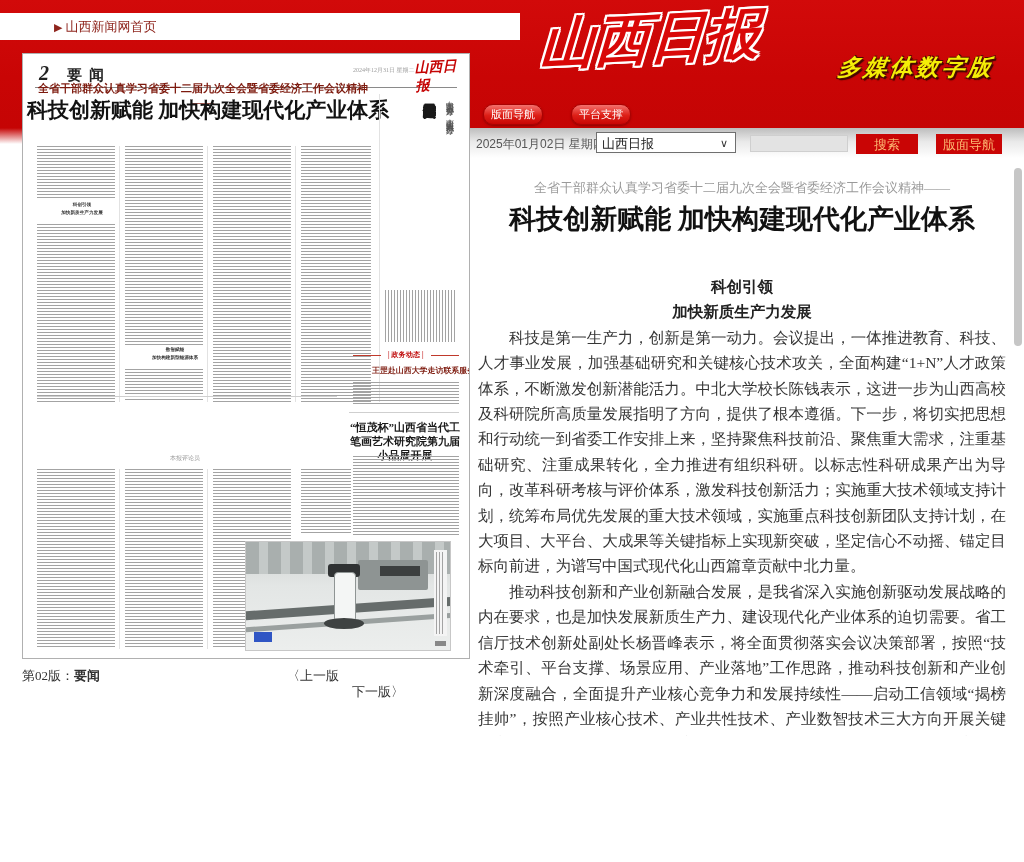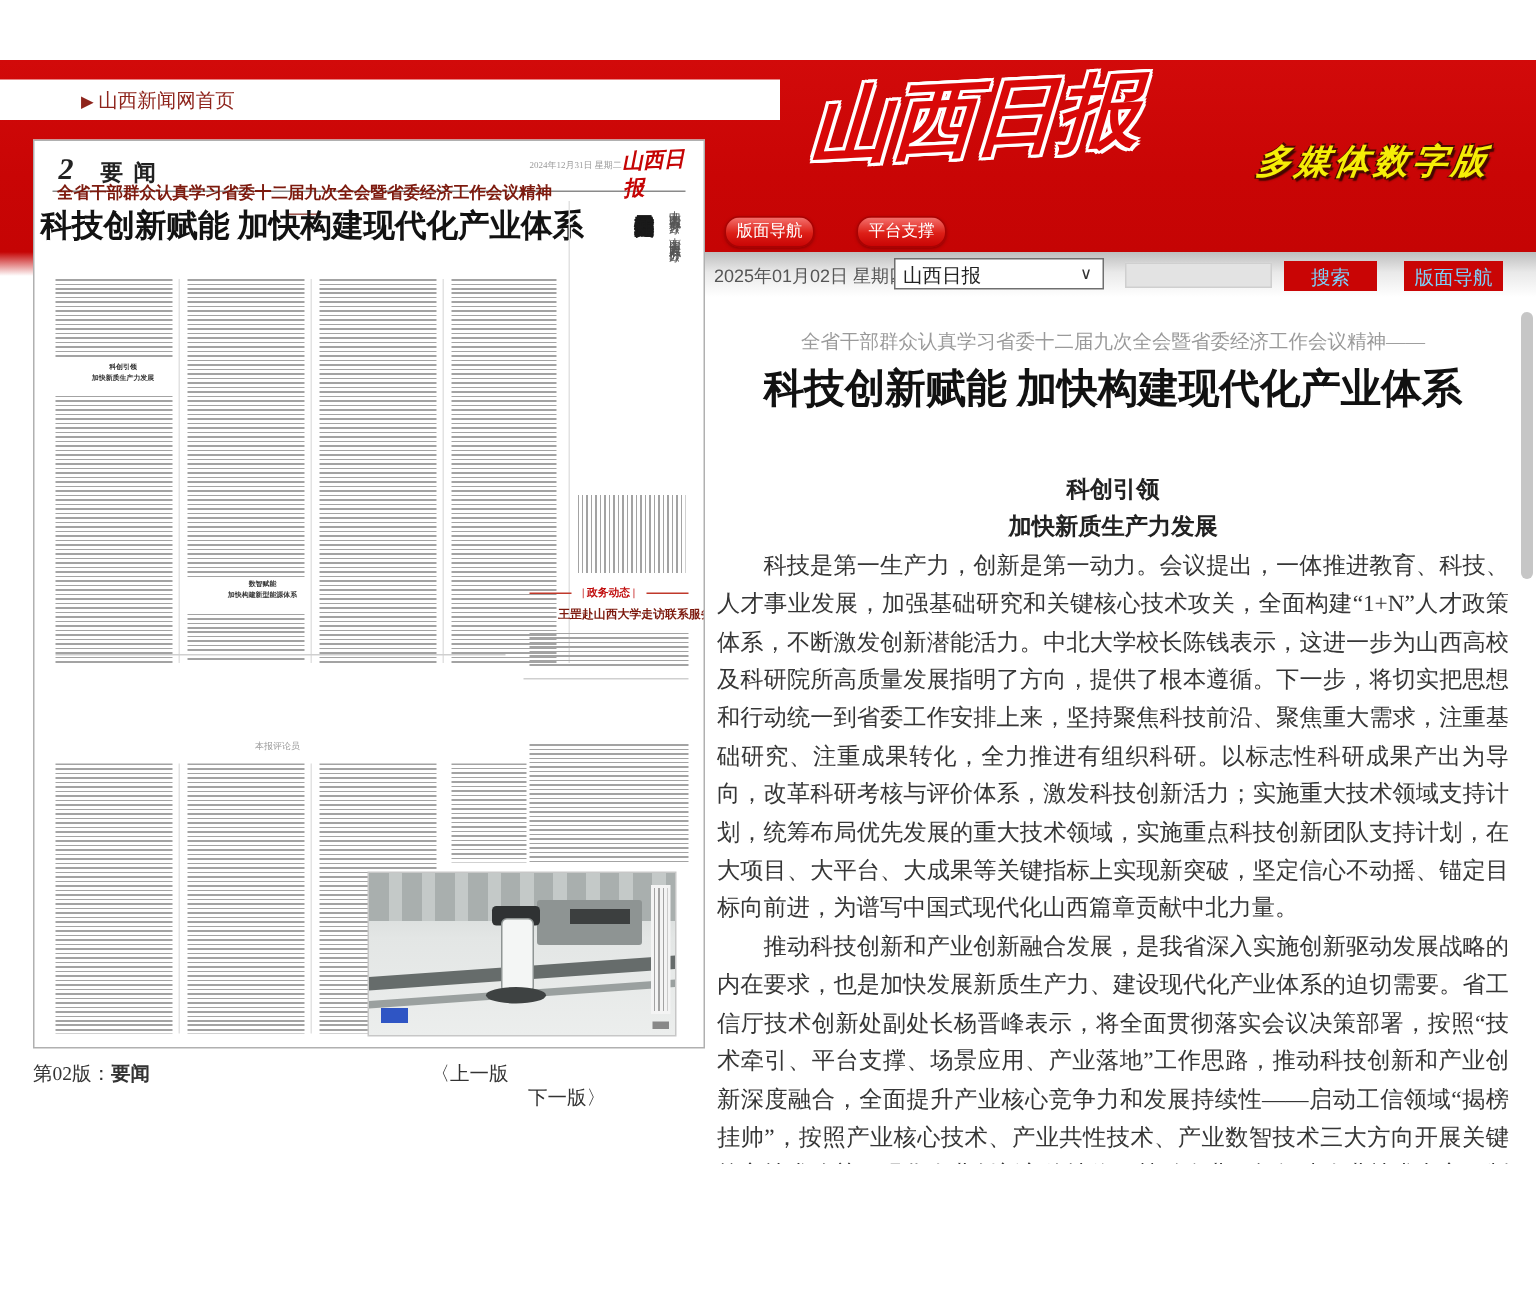--- a/index.html
+++ b/index.html
@@ -1,17 +1,17 @@
 <!DOCTYPE html>
 <html><head>
 <meta charset="utf-8">
 <style>
   html,body{margin:0;padding:0;background:#fff;}
   .page{position:relative;width:1024px;height:736px;overflow:hidden;background:#fff;
-        font-family:"Liberation Serif","DejaVu Serif",serif;margin-top:40px;}
+        font-family:"Liberation Serif","DejaVu Serif",serif;}
   
   .red-band{position:absolute;left:0;top:0;width:1024px;height:128px;
             background:linear-gradient(180deg,#d20a0a 0%,#c90505 60%,#c50404 100%);}
   .red-fade{position:absolute;left:0;top:128px;width:470px;height:16px;
             background:linear-gradient(180deg,#c50404,#ffffff);}
   .home-bar{position:absolute;left:0;top:13px;width:520px;height:27px;background:#ffffff;}
   .home-link{position:absolute;left:54px;top:0;height:27px;line-height:27px;
              color:#8e241c;font-size:13px;cursor:pointer;}
   .home-link .arr{margin-right:3px;font-size:11px;}
   .logo{position:absolute;left:540px;top:2px;width:240px;font-size:55px;font-weight:bold;
@@ -30,21 +30,21 @@
   .toolbar{position:absolute;left:470px;top:128px;width:554px;height:30px;
            background:linear-gradient(180deg,#bdbdbd 0%,#e9e9e9 45%,#ffffff 100%);
            font-family:"Liberation Sans","DejaVu Sans",sans-serif;}
   .tb-date{position:absolute;left:6px;top:8px;font-size:12px;color:#555;}
   .tb-select{position:absolute;left:126px;top:4px;width:140px;height:21px;background:#fff;
              border:1px solid #6f6f6f;font-size:13px;color:#222;line-height:21px;
              padding-left:5px;box-sizing:border-box;cursor:pointer;}
   .tb-select .chev{position:absolute;right:7px;top:0;color:#333;font-size:11px;}
   .tb-input{position:absolute;left:280px;top:7px;width:98px;height:17px;background:#e3e3e3;
             border:1px solid #cfcfcf;box-sizing:border-box;}
-  .tb-btn{position:absolute;top:6px;height:20px;background:#c90505;color:#7dd3fc;border:none;
+  .tb-btn{position:absolute;top:6px;height:20px;background:#c90505;color:#fdba74;border:none;
           font-size:13px;text-align:center;line-height:20px;cursor:pointer;
           font-family:"Liberation Sans","DejaVu Sans",sans-serif;}
   .btn-search{left:386px;width:62px;} .btn-adv{left:466px;width:66px;}
   
   .article{position:absolute;left:478px;top:180px;width:528px;color:#333;}
   .art-eyebrow{font-size:13px;color:#9a9a9a;text-align:center;line-height:16px;}
   .art-title{font-size:27px;font-weight:bold;color:#111;text-align:center;line-height:42px;margin-top:2px;}
   .art-body{margin-top:34px;font-size:15.5px;line-height:25.4px;color:#363636;}
   .art-p{text-indent:2em;text-align:justify;}
   .art-h{text-align:center;font-weight:bold;color:#222;}
@@ -190,20 +190,21 @@
     <div class="h2-by"><span>本报评论员</span></div>
 
     <div class="fcol ft" style="left:14px;top:415px;height:180px;"></div>
     <div class="fcol ft" style="left:102px;top:415px;height:180px;"></div>
     <div class="fcol ft" style="left:190px;top:415px;height:180px;"></div>
     <div class="fcol ft" style="left:278px;top:415px;width:50px;height:66px;"></div>
     <div class="vline" style="left:96px;top:415px;height:180px;"></div>
     <div class="vline" style="left:184px;top:415px;height:180px;"></div>
 
     <div class="hline" style="left:326px;top:358px;width:110px;"></div>
+    <div class="art-hl">“恒茂杯”山西省当代工笔画艺术研究院第九届小品展开展</div>
     <div class="ft" style="position:absolute;left:330px;top:402px;width:106px;height:80px;"></div>
 
     <div class="photo">
       <div class="ph-top"></div>
       <div class="ph-machine"></div>
       <div class="ph-machine2"></div>
       <div class="ph-rail"></div>
       <div class="ph-rail2"></div>
       <div class="ph-head"></div>
       <div class="ph-arm"></div>

